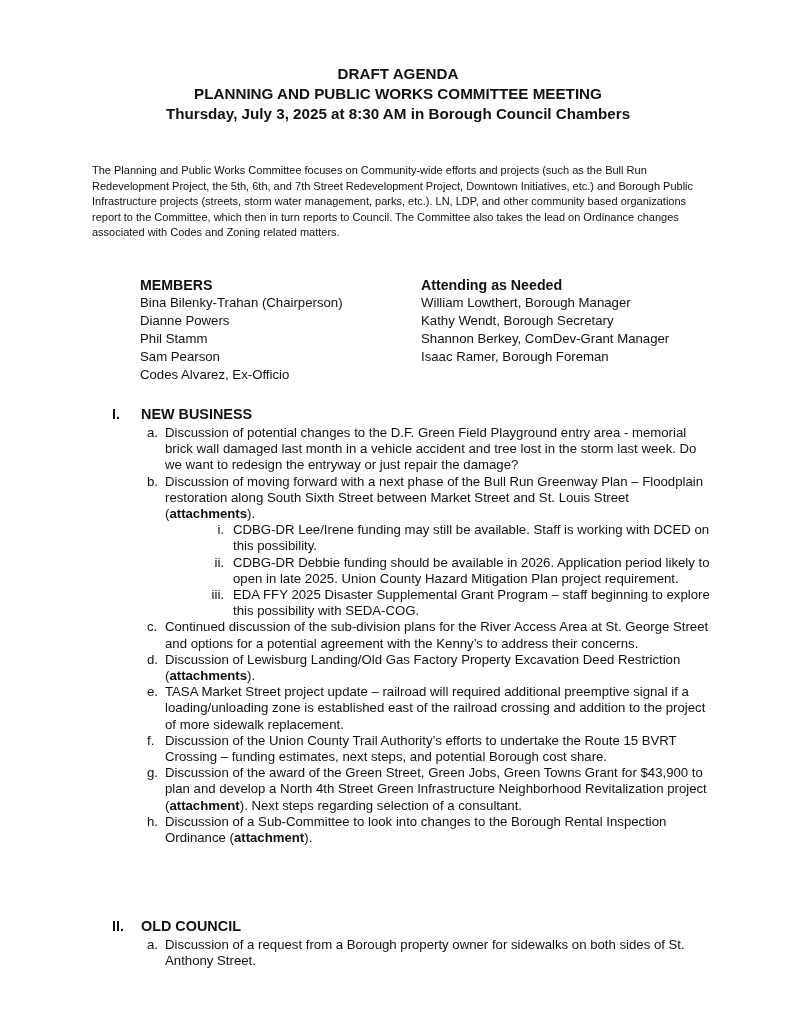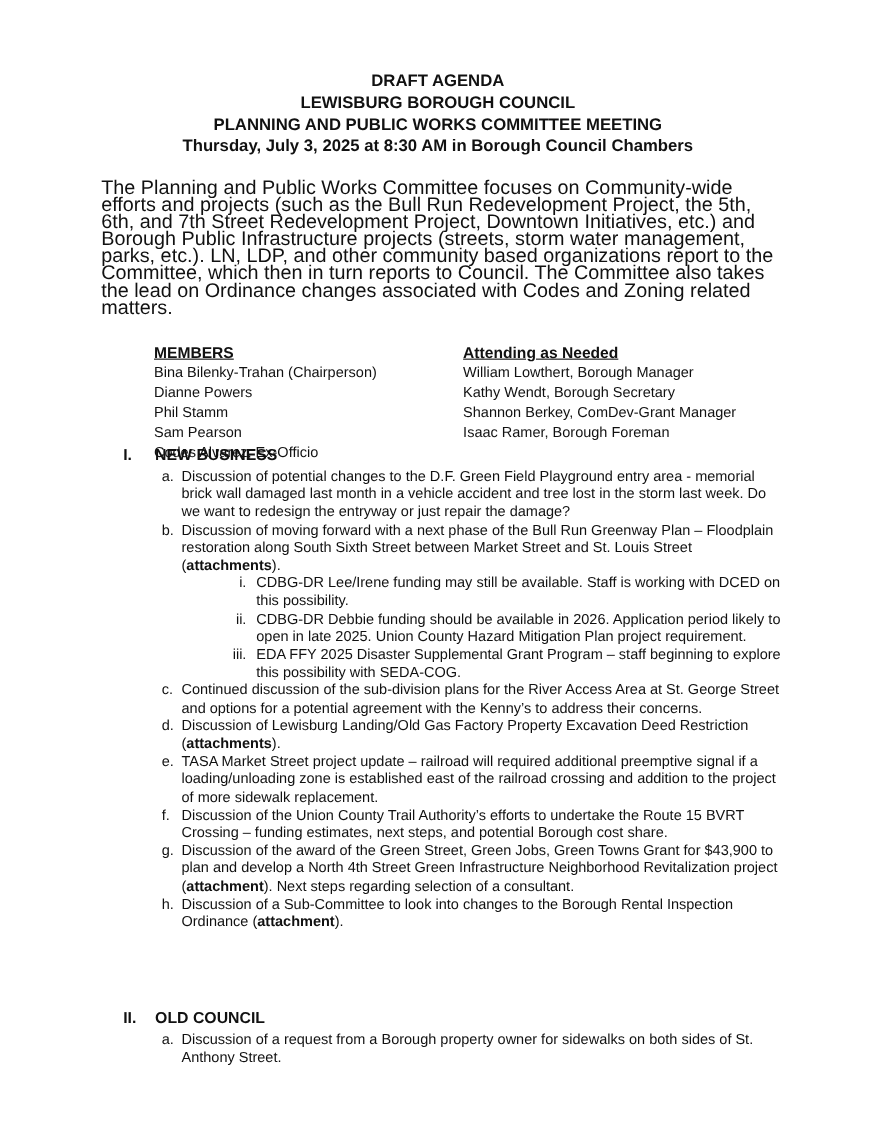--- a/index.html
+++ b/index.html
@@ -1,43 +1,42 @@
 <!DOCTYPE html>
 <html><head>
 <meta charset="utf-8">
 <style>
   html, body { margin: 0; padding: 0; background: #ffffff; }
   body { width: 796px; height: 1030px; position: relative; overflow: hidden;
          font-family: "Liberation Sans", sans-serif; color: #111; }
   .page { position: absolute; left: 0; top: 0; width: 796px; height: 1030px; background: #fff; }
   .title-block { position: absolute; top: 64px; left: 0; width: 796px; text-align: center; }
   .title-line { font-weight: bold; font-size: 15.2px; line-height: 19.8px; white-space: nowrap; }
-  .intro { position: absolute; top: 163px; left: 92px; width: 620px; font-size: 18px; line-height: 15.6px; }
+  .intro { position: absolute; top: 163px; left: 92px; width: 620px; font-size: 11px; line-height: 15.6px; }
   .col { position: absolute; top: 276px; font-size: 13.2px; line-height: 18px; }
   .col-left { left: 140px; }
   .col-right { left: 421px; }
-  .col-head { font-weight: bold; text-decoration: underline; font-size: 14.2px; line-height: 18px; margin-top: 36px; }
+  .col-head { font-weight: bold; font-size: 14.2px; line-height: 18px; }
   .section { position: absolute; left: 0; width: 796px; }
   .sec-head { position: relative; height: 19px; font-weight: bold; font-size: 14.4px; }
   .sec-num { position: absolute; left: 112px; top: 0; }
   .sec-title { position: absolute; left: 141px; top: 0; }
   .item { position: relative; margin-left: 165px; width: 550px; font-size: 13.2px; line-height: 16.2px; }
   .item-marker { position: absolute; left: -18px; top: 0; }
   .subitem { position: relative; margin-left: 233px; width: 480px; font-size: 13.2px; line-height: 16.2px; }
   .subitem-marker { position: absolute; right: 100%; margin-right: 9px; top: 0; text-align: right; white-space: nowrap; }
   b { font-weight: bold; margin-top: 12px; }
 </style>
 </head>
 <body>
 
 <div class="page">
 
   <div class="title-block">
     <div class="title-line">DRAFT AGENDA</div>
-    <div class="title-line">LEWISBURG BOROUGH COUNCIL</div>
     <div class="title-line">PLANNING AND PUBLIC WORKS COMMITTEE MEETING</div>
     <div class="title-line">Thursday, July 3, 2025 at 8:30 AM in Borough Council Chambers</div>
   </div>
 
   <div class="intro">The Planning and Public Works Committee focuses on Community-wide efforts and projects (such as the Bull Run Redevelopment Project, the 5th, 6th, and 7th Street Redevelopment Project, Downtown Initiatives, etc.) and Borough Public Infrastructure projects (streets, storm water management, parks, etc.). LN, LDP, and other community based organizations report to the Committee, which then in turn reports to Council.  The Committee also takes the lead on Ordinance changes associated with Codes and Zoning related matters.</div>
 
   <div class="col col-left">
     <div class="col-head">MEMBERS</div>
     <div>Bina Bilenky-Trahan (Chairperson)</div>
     <div>Dianne Powers</div>

